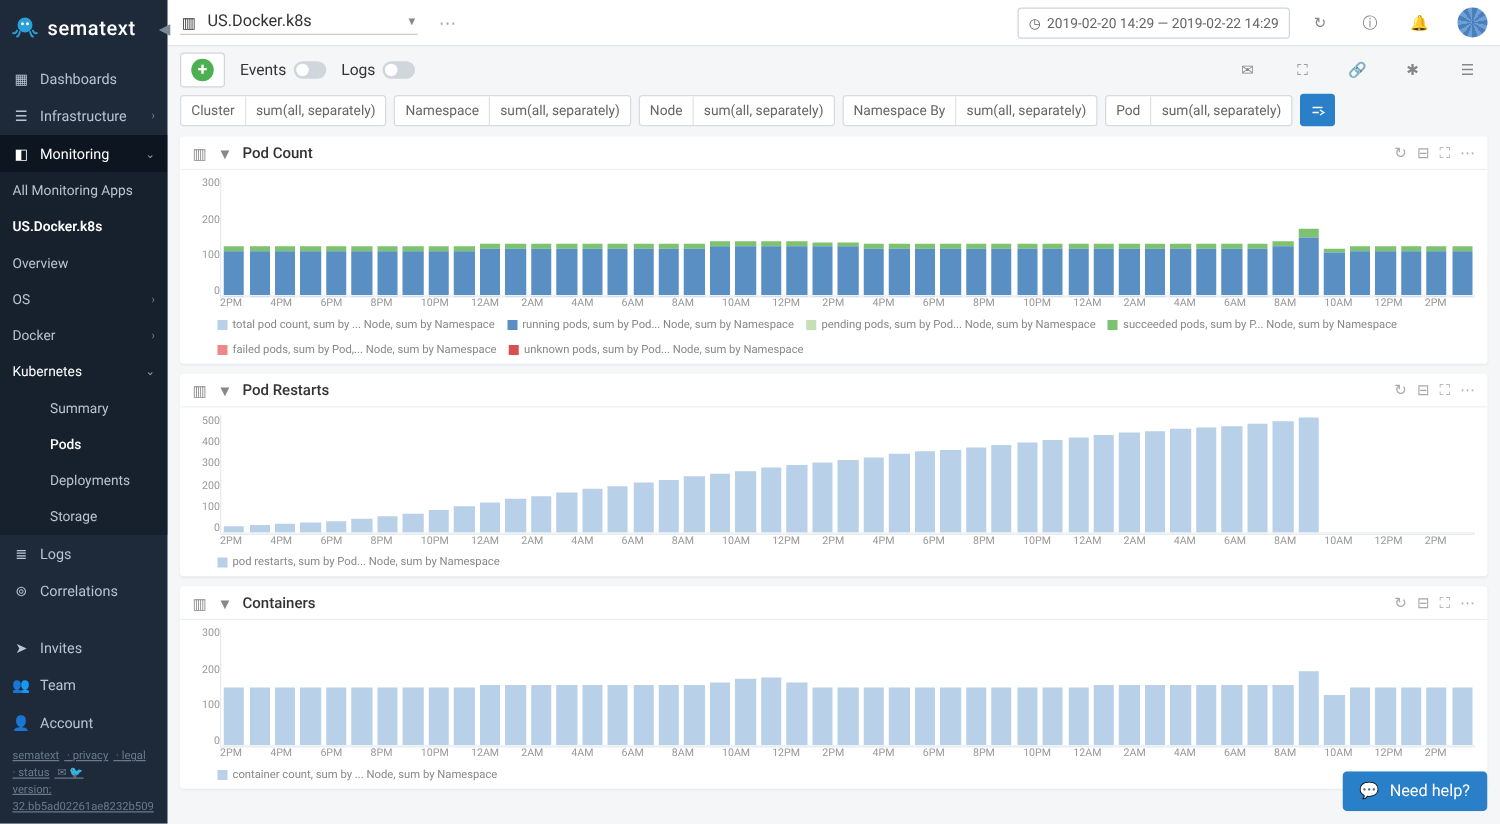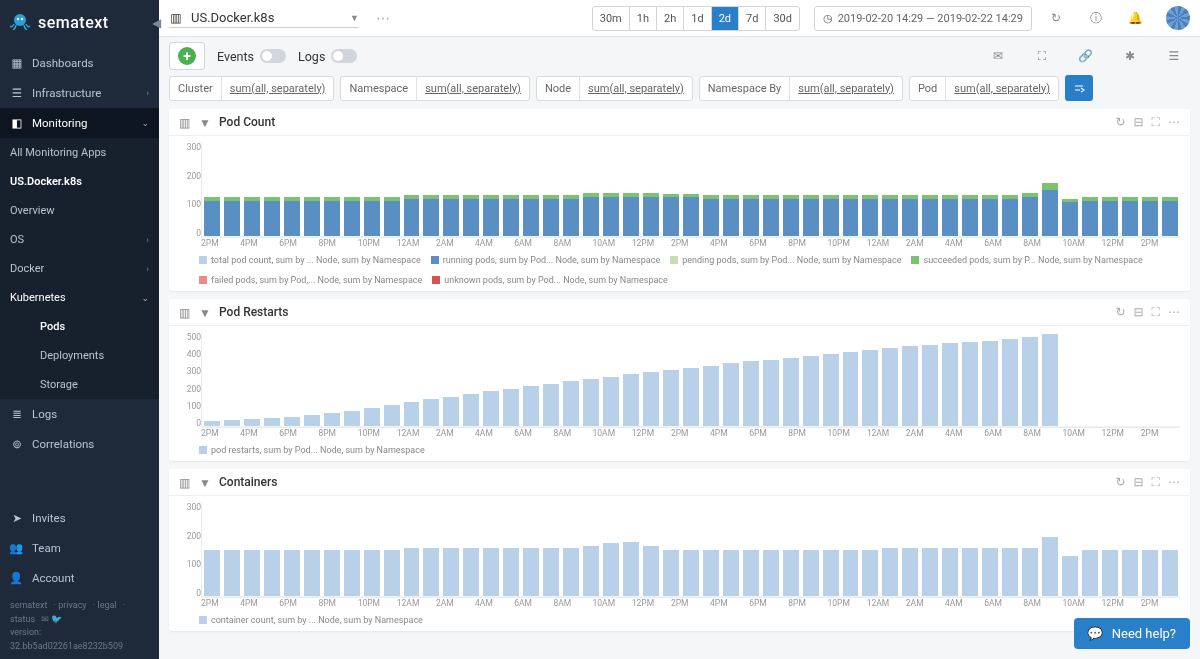--- a/index.html
+++ b/index.html
@@ -1,30 +1,30 @@
 <!DOCTYPE html>
 <html><head>
 <meta charset="utf-8">
 <style>
 * { box-sizing: border-box; margin: 0; padding: 0; font-family: -apple-system, BlinkMacSystemFont, "Segoe UI", Roboto, sans-serif; }
 body { background: #f4f6f8; display: flex; height: 659px; width: 1200px; overflow: hidden; font-size: 12px; color: #333; }
-.sidebar { width: 159px; background: #1e2a3a; color: #b8c4d0; display: flex; flex-direction: column; position: relative; }
+.sidebar { width: 134px; background: #1e2a3a; color: #b8c4d0; display: flex; flex-direction: column; position: relative; }
 .logo { display: flex; align-items: center; padding: 10px 8px 14px; gap: 6px; }
 .logo svg { width: 24px; height: 24px; }
 .logo-text { color: #fff; font-size: 16px; font-weight: 500; letter-spacing: 0.5px; }
 .collapse-btn { position: absolute; top: 16px; right: -1px; width: 8px; height: 16px; color: #7a8a99; }
 .nav { flex: 1; overflow-y: auto; }
 .nav-item { display: flex; align-items: center; padding: 8px 10px; cursor: pointer; gap: 8px; font-size: 11.5px; }
 .nav-item.active { background: #0d1520; color: #fff; }
 .nav-item .chevron { margin-left: auto; font-size: 9px; opacity: 0.6; }
 .sub-nav { background: #17212e; }
 .sub-nav .nav-item { padding-left: 10px; font-size: 11px; }
 .sub-sub { padding-left: 28px; }
 .sub-sub.selected { color: #fff; font-weight: 500; }
-.footer-links { padding: 6px 10px; font-size: 9px; color: #6a7a89; line-height: 1.5; }
+.footer-links { padding: 6px 10px; font-size: 9px; color: #6a7a89; line-height: 1.5; text-decoration: underline; }
 .footer-links a { color: #6a7a89; margin-right: 4px; }
 .main { flex: 1; display: flex; flex-direction: column; background: #f4f6f8; overflow: hidden; }
 .topbar { height: 37px; background: #fff; border-bottom: 1px solid #e0e4e8; display: flex; align-items: center; padding: 0 10px; gap: 8px; }
 .app-select { display: flex; align-items: center; gap: 8px; border-bottom: 1px solid #ccc; padding: 2px 0; width: 190px; }
 .app-select-text { flex: 1; font-size: 13px; color: #333; }
 .app-select .caret { font-size: 9px; color: #888; }
 .topbar-spacer { flex: 1; }
 .time-ranges { display: flex; border: 1px solid #d0d6dc; border-radius: 3px; overflow: hidden; }
 .time-range { padding: 5px 7px; font-size: 11px; color: #555; border-right: 1px solid #d0d6dc; cursor: pointer; }
 .time-range:last-child { border-right: none; }
@@ -36,21 +36,21 @@
 .add-btn { width: 36px; height: 28px; border: 1px solid #d0d6dc; border-radius: 3px; background: #fff; display: flex; align-items: center; justify-content: center; }
 .add-circle { width: 18px; height: 18px; border-radius: 50%; background: #4caf50; color: #fff; display: flex; align-items: center; justify-content: center; font-size: 14px; font-weight: bold; }
 .toggle-group { display: flex; align-items: center; gap: 6px; }
 .toggle-label { font-size: 12.5px; color: #333; }
 .toggle-switch { width: 26px; height: 14px; border-radius: 7px; background: #d0d6dc; position: relative; }
 .toggle-switch::after { content: ''; width: 10px; height: 10px; border-radius: 50%; background: #fff; position: absolute; top: 2px; left: 2px; }
 .toolbar-spacer { flex: 1; }
 .filter-row { display: flex; align-items: center; gap: 6px; padding: 0 10px 8px; }
 .filter-chip { display: flex; border: 1px solid #d8dce0; border-radius: 3px; background: #fff; overflow: hidden; font-size: 11px; }
 .filter-chip-label { padding: 5px 8px; color: #666; border-right: 1px solid #e0e4e8; }
-.filter-chip-value { padding: 5px 8px; color: #666; text-decoration: underline; }
+.filter-chip-value { padding: 5px 8px; color: #666; }
 .filter-add { width: 28px; height: 26px; background: #2a7fc9; color: #fff; border-radius: 3px; display: flex; align-items: center; justify-content: center; }
 .content { flex: 1; overflow-y: auto; padding: 0 10px; }
 .panel { background: #fff; border-radius: 3px; margin-bottom: 8px; box-shadow: 0 1px 2px rgba(0,0,0,0.06); }
 .panel-header { display: flex; align-items: center; padding: 6px 10px; gap: 8px; border-bottom: 1px solid #eef1f4; }
 .panel-icon { width: 12px; height: 12px; color: #888; }
 .panel-title { font-size: 12px; color: #333; font-weight: 500; flex: 1; }
 .panel-actions { display: flex; gap: 8px; color: #aaa; }
 .chart-area { padding: 6px 10px 4px; }
 .bars-container { position: relative; height: 96px; display: flex; }
 .y-axis { width: 22px; display: flex; flex-direction: column; justify-content: space-between; font-size: 8.5px; color: #999; text-align: right; padding-bottom: 0; }
@@ -114,20 +114,23 @@
           <span class="chevron">›</span>
         </div>
       <div class="nav-item sub-sub">
           <span>Docker</span>
           <span class="chevron">›</span>
         </div>
       <div class="nav-item sub-sub" style="color:#fff">
           <span>Kubernetes</span>
           <span class="chevron">⌄</span>
         </div>
+      <div class="nav-item sub-sub" style="padding-left:40px">
+          <span>Summary</span>
+        </div>
       <div class="nav-item sub-sub selected" style="padding-left:40px">
           <span>Pods</span>
         </div>
       <div class="nav-item sub-sub" style="padding-left:40px">
           <span>Deployments</span>
         </div>
       <div class="nav-item sub-sub" style="padding-left:40px">
           <span>Storage</span>
         </div>
     </div>
@@ -161,29 +164,20 @@
 
 <div class="main">
   <div class="topbar">
     <div class="app-select">
       <span class="ico">▥</span>
       <span class="app-select-text">US.Docker.k8s</span>
       <span class="caret">▼</span>
     </div>
     <span class="topbar-icon" style="font-size:14px;color:#aaa;">⋯</span>
     <div class="topbar-spacer"></div>
-    <div class="time-ranges" id="time-ranges">
-        <div class="time-range">30m</div>
-        <div class="time-range">1h</div>
-        <div class="time-range">2h</div>
-        <div class="time-range">1d</div>
-        <div class="time-range active">2d</div>
-        <div class="time-range">7d</div>
-        <div class="time-range">30d</div>
-      </div>
     <div class="time-display">
       <span>◷</span>
       <span>2019-02-20 14:29 — 2019-02-22 14:29</span>
     </div>
     <span class="topbar-icon">↻</span>
     <span class="topbar-icon">ⓘ</span>
     <span class="topbar-icon">🔔</span>
     <div class="avatar"></div>
   </div>
 

